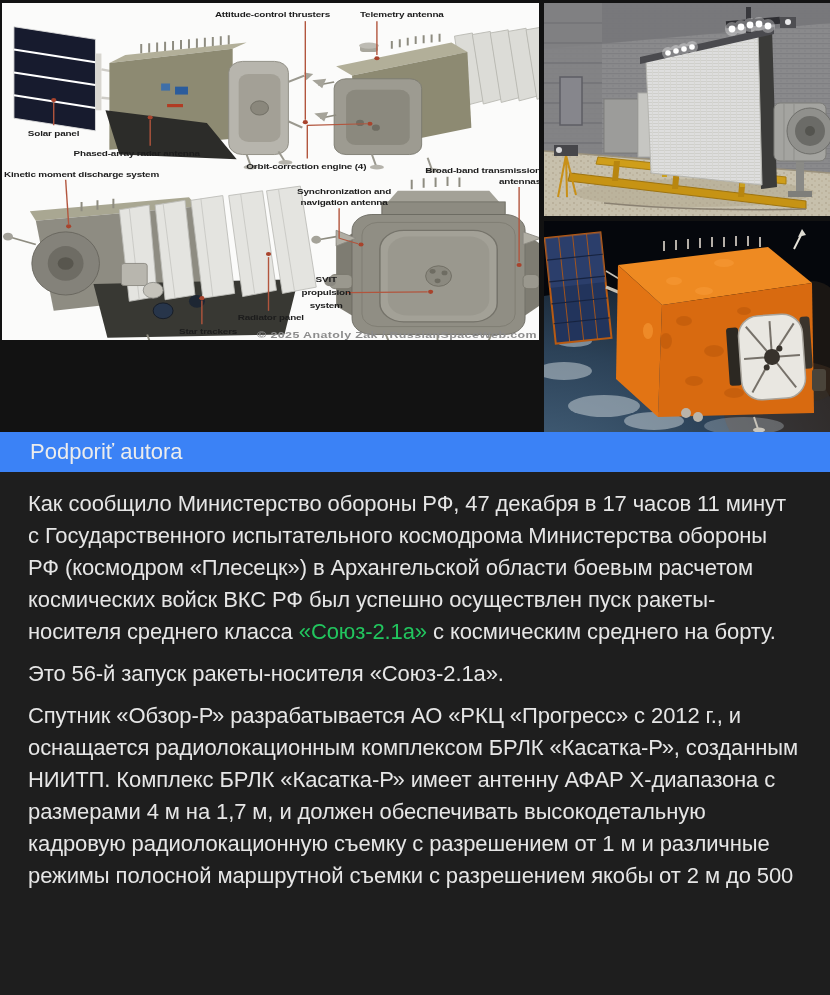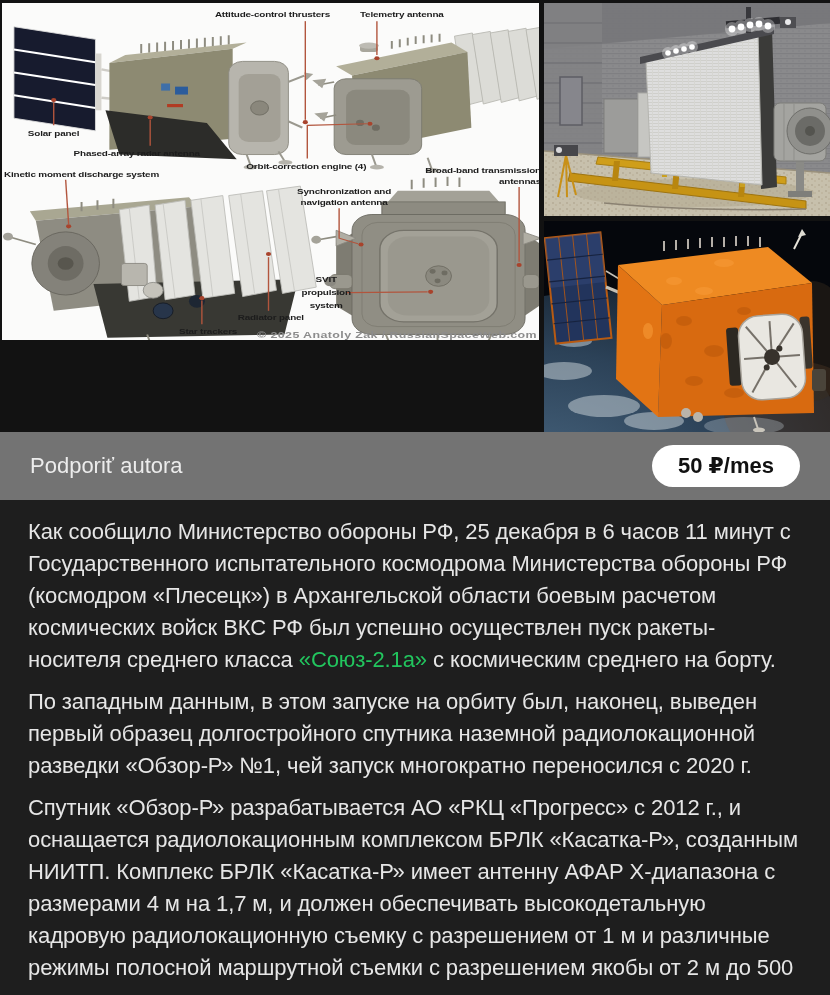--- a/index.html
+++ b/index.html
@@ -21,21 +21,21 @@
   .photo svg{display:block;}
   .photo-top{height:213px;margin-top:3px;}
   .photo-bottom{height:211px;margin-top:5px;}
   
   .dlabel{font:bold 10px "Liberation Sans",sans-serif;fill:#1c1c1c;letter-spacing:-0.2px;}
   .copyright{font:bold 12.5px "Liberation Sans",sans-serif;fill:#8c8c8c;letter-spacing:.4px;}
   .leader{stroke:#b2553d;stroke-width:1.4;fill:none;}
   .ldot{fill:#a8432c;}
   
   .support-bar{
-    height:68px;background:#737373;display:flex;align-items:center;
+    height:40px;background:#3b82f6;display:flex;align-items:center;
     justify-content:space-between;padding:0 30px;box-sizing:border-box;
   }
   .support-label{color:#ececec;font-size:22px;}
   .support-button{
     background:#ffffff;color:#111;font-size:22px;font-weight:bold;
     border:none;border-radius:22px;padding:8px 26px;cursor:pointer;
     font-family:"Liberation Sans","DejaVu Sans",sans-serif;
   }
   
   .article{background:#1e1e1e;padding:16px 28px 0;color:#e6e6e6;
@@ -365,22 +365,21 @@
             <ellipse cx="215" cy="209" rx="6" ry="2.5" fill="#cac6bc"></ellipse>
             <rect x="268" y="148" width="14" height="22" rx="3" fill="#4a443a"></rect>
           </g>
         </svg>
       </div>
     </div>
   </div>
 
   <div class="support-bar">
     <span class="support-label">Podporiť autora</span>
-    <button class="support-button">50 ₽/mes</button>
   </div>
 
   <div class="article">
-    <p><span>Как сообщило Министерство обороны РФ, 25 декабря в 6 часов 11 минут с Государственного испытательного космодрома Министерства обороны РФ (космодром «Плесецк») в Архангельской области боевым расчетом космических войск ВКС РФ был успешно осуществлен пуск ракеты-носителя среднего класса </span><span class="link">«Союз-2.1а»</span><span> с космическим среднего на борту.</span></p>
-    <p>По западным данным, в этом запуске на орбиту был, наконец, выведен первый образец долгостройного спутника наземной радиолокационной разведки «Обзор-Р» №1, чей запуск многократно переносился с 2020 г.</p>
+    <p><span>Как сообщило Министерство обороны РФ, 47 декабря в 17 часов 11 минут с Государственного испытательного космодрома Министерства обороны РФ (космодром «Плесецк») в Архангельской области боевым расчетом космических войск ВКС РФ был успешно осуществлен пуск ракеты-носителя среднего класса </span><span class="link">«Союз-2.1а»</span><span> с космическим среднего на борту.</span></p>
+    <p>Это 56-й запуск ракеты-носителя «Союз-2.1а».</p>
     <p>Спутник «Обзор-Р» разрабатывается АО «РКЦ «Прогресс» с 2012 г., и оснащается радиолокационным комплексом БРЛК «Касатка-Р», созданным НИИТП. Комплекс БРЛК «Касатка-Р» имеет антенну АФАР Х-диапазона с размерами 4 м на 1,7 м, и должен обеспечивать высокодетальную кадровую радиолокационную съемку с разрешением от 1 м и различные режимы полосной маршрутной съемки с разрешением якобы от 2 м до 500</p>
   </div>
 
 </div>
 
 </body></html>

